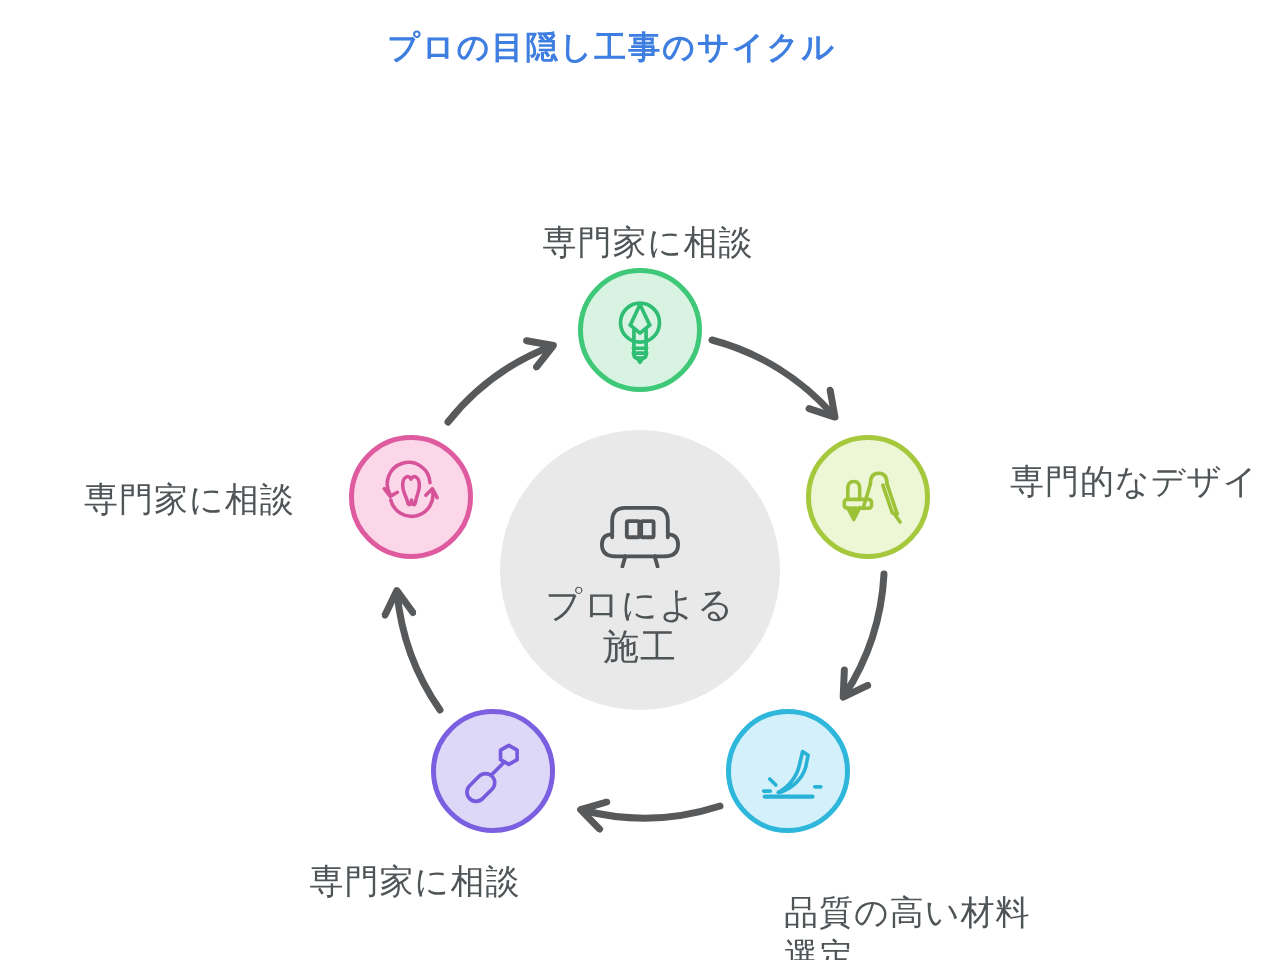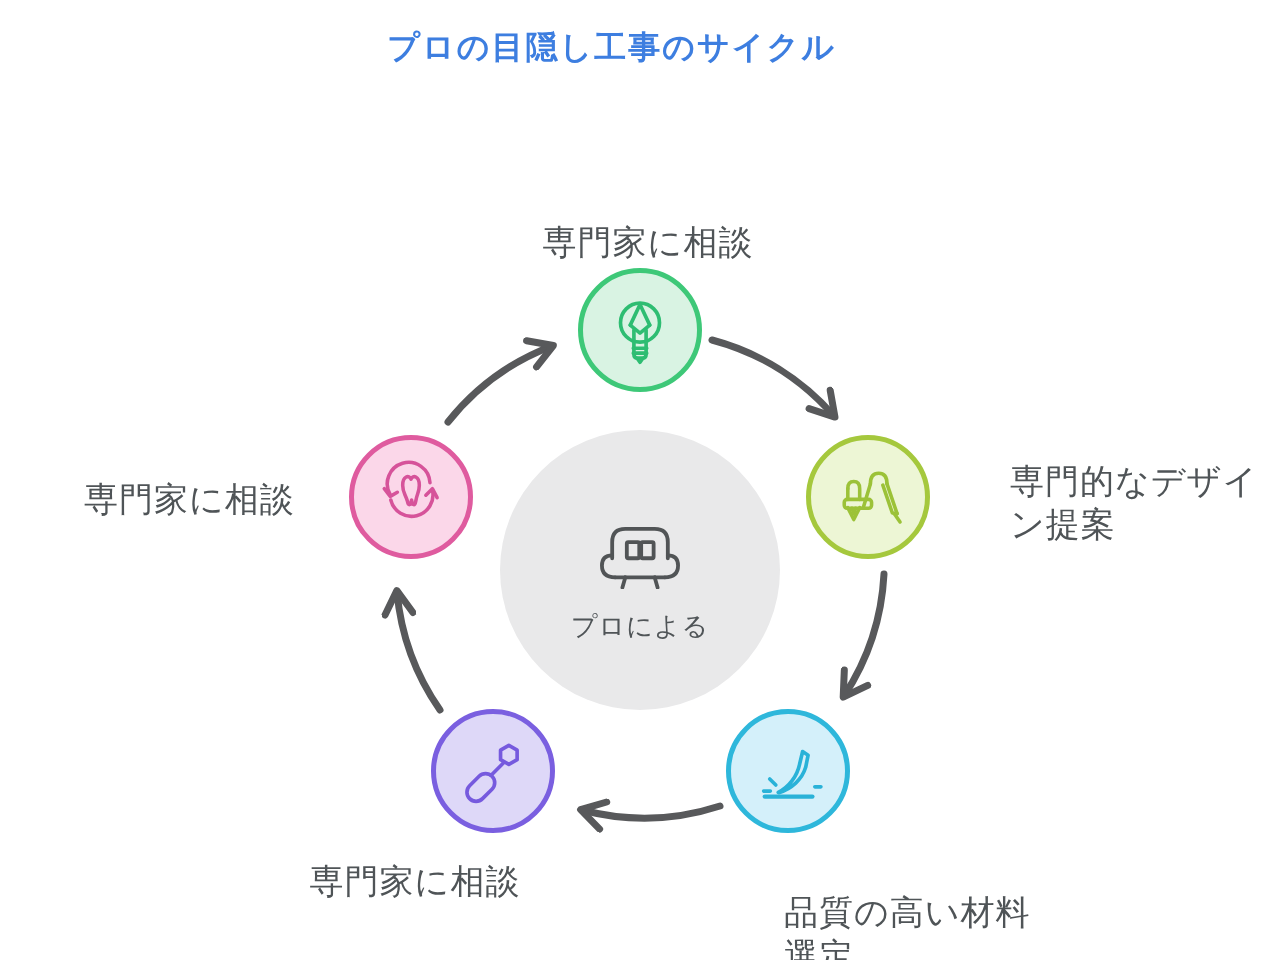--- a/index.html
+++ b/index.html
@@ -35,21 +35,21 @@
     width: 280px; height: 280px;
     border-radius: 50%;
     display: flex;
     flex-direction: column;
     align-items: center;
     justify-content: center;
   }
   .center-circle .center-icon { margin-top: 14px; margin-bottom: 16px; }
   .center-text {
     text-align: center;
-    font-size: 26px;
+    font-size: 36px;
     line-height: 42px;
     letter-spacing: 1px;
   }
   .center-text span { display: block; }
   .node {
     position: absolute;
     width: 124px; height: 124px;
     border-radius: 50%;
     border: 5px solid;
     display: flex;
@@ -104,20 +104,21 @@
         <rect x="23" y="24" width="8.5" height="11" rx="1"></rect>
         <rect x="32.8" y="24" width="8.5" height="11" rx="1"></rect>
         <path d="M13,33 Q6,33 6,40 Q6,48 15,48"></path>
         <path d="M51,33 Q58,33 58,40 Q58,48 49,48"></path>
         <path d="M15,48 H49"></path>
         <path d="M22,48 L20,55 M42,48 L44,55"></path>
       </svg>
     </span>
     <div class="center-text">
       <span>プロによる</span>
+      <span>施工</span>
     </div>
   </div>
 
   <div class="node node-top" style="background-color: rgb(217, 243, 227); border-color: rgb(62, 200, 120); color: rgb(46, 189, 114);">
     <span>
       <svg class="icon-svg" width="78" height="78" viewBox="0 0 64 64" stroke-width="3">
         <circle cx="32" cy="26" r="16"></circle>
         <path d="M24,28 L32,11 L40,28"></path>
         <path d="M24,28 L32,34.5 L40,28"></path>
         <path d="M27,32 V42 M37,32 V42"></path>
@@ -178,21 +179,20 @@
       </svg>
     </span>
   </div>
 
   <div class="node-label label-top" style="color: rgb(79, 84, 87);">
     <span>専門家に相談</span>
   </div>
 
   <div class="node-label label-right" style="color: rgb(79, 84, 87);">
     <span>専門的なデザイ</span>
-    <span>ン提案</span>
   </div>
 
   <div class="node-label label-bottom-right" style="color: rgb(79, 84, 87);">
     <span>品質の高い材料</span>
     <span>選定</span>
   </div>
 
   <div class="node-label label-bottom-left" style="color: rgb(79, 84, 87);">
     <span>専門家に相談</span>
   </div>

